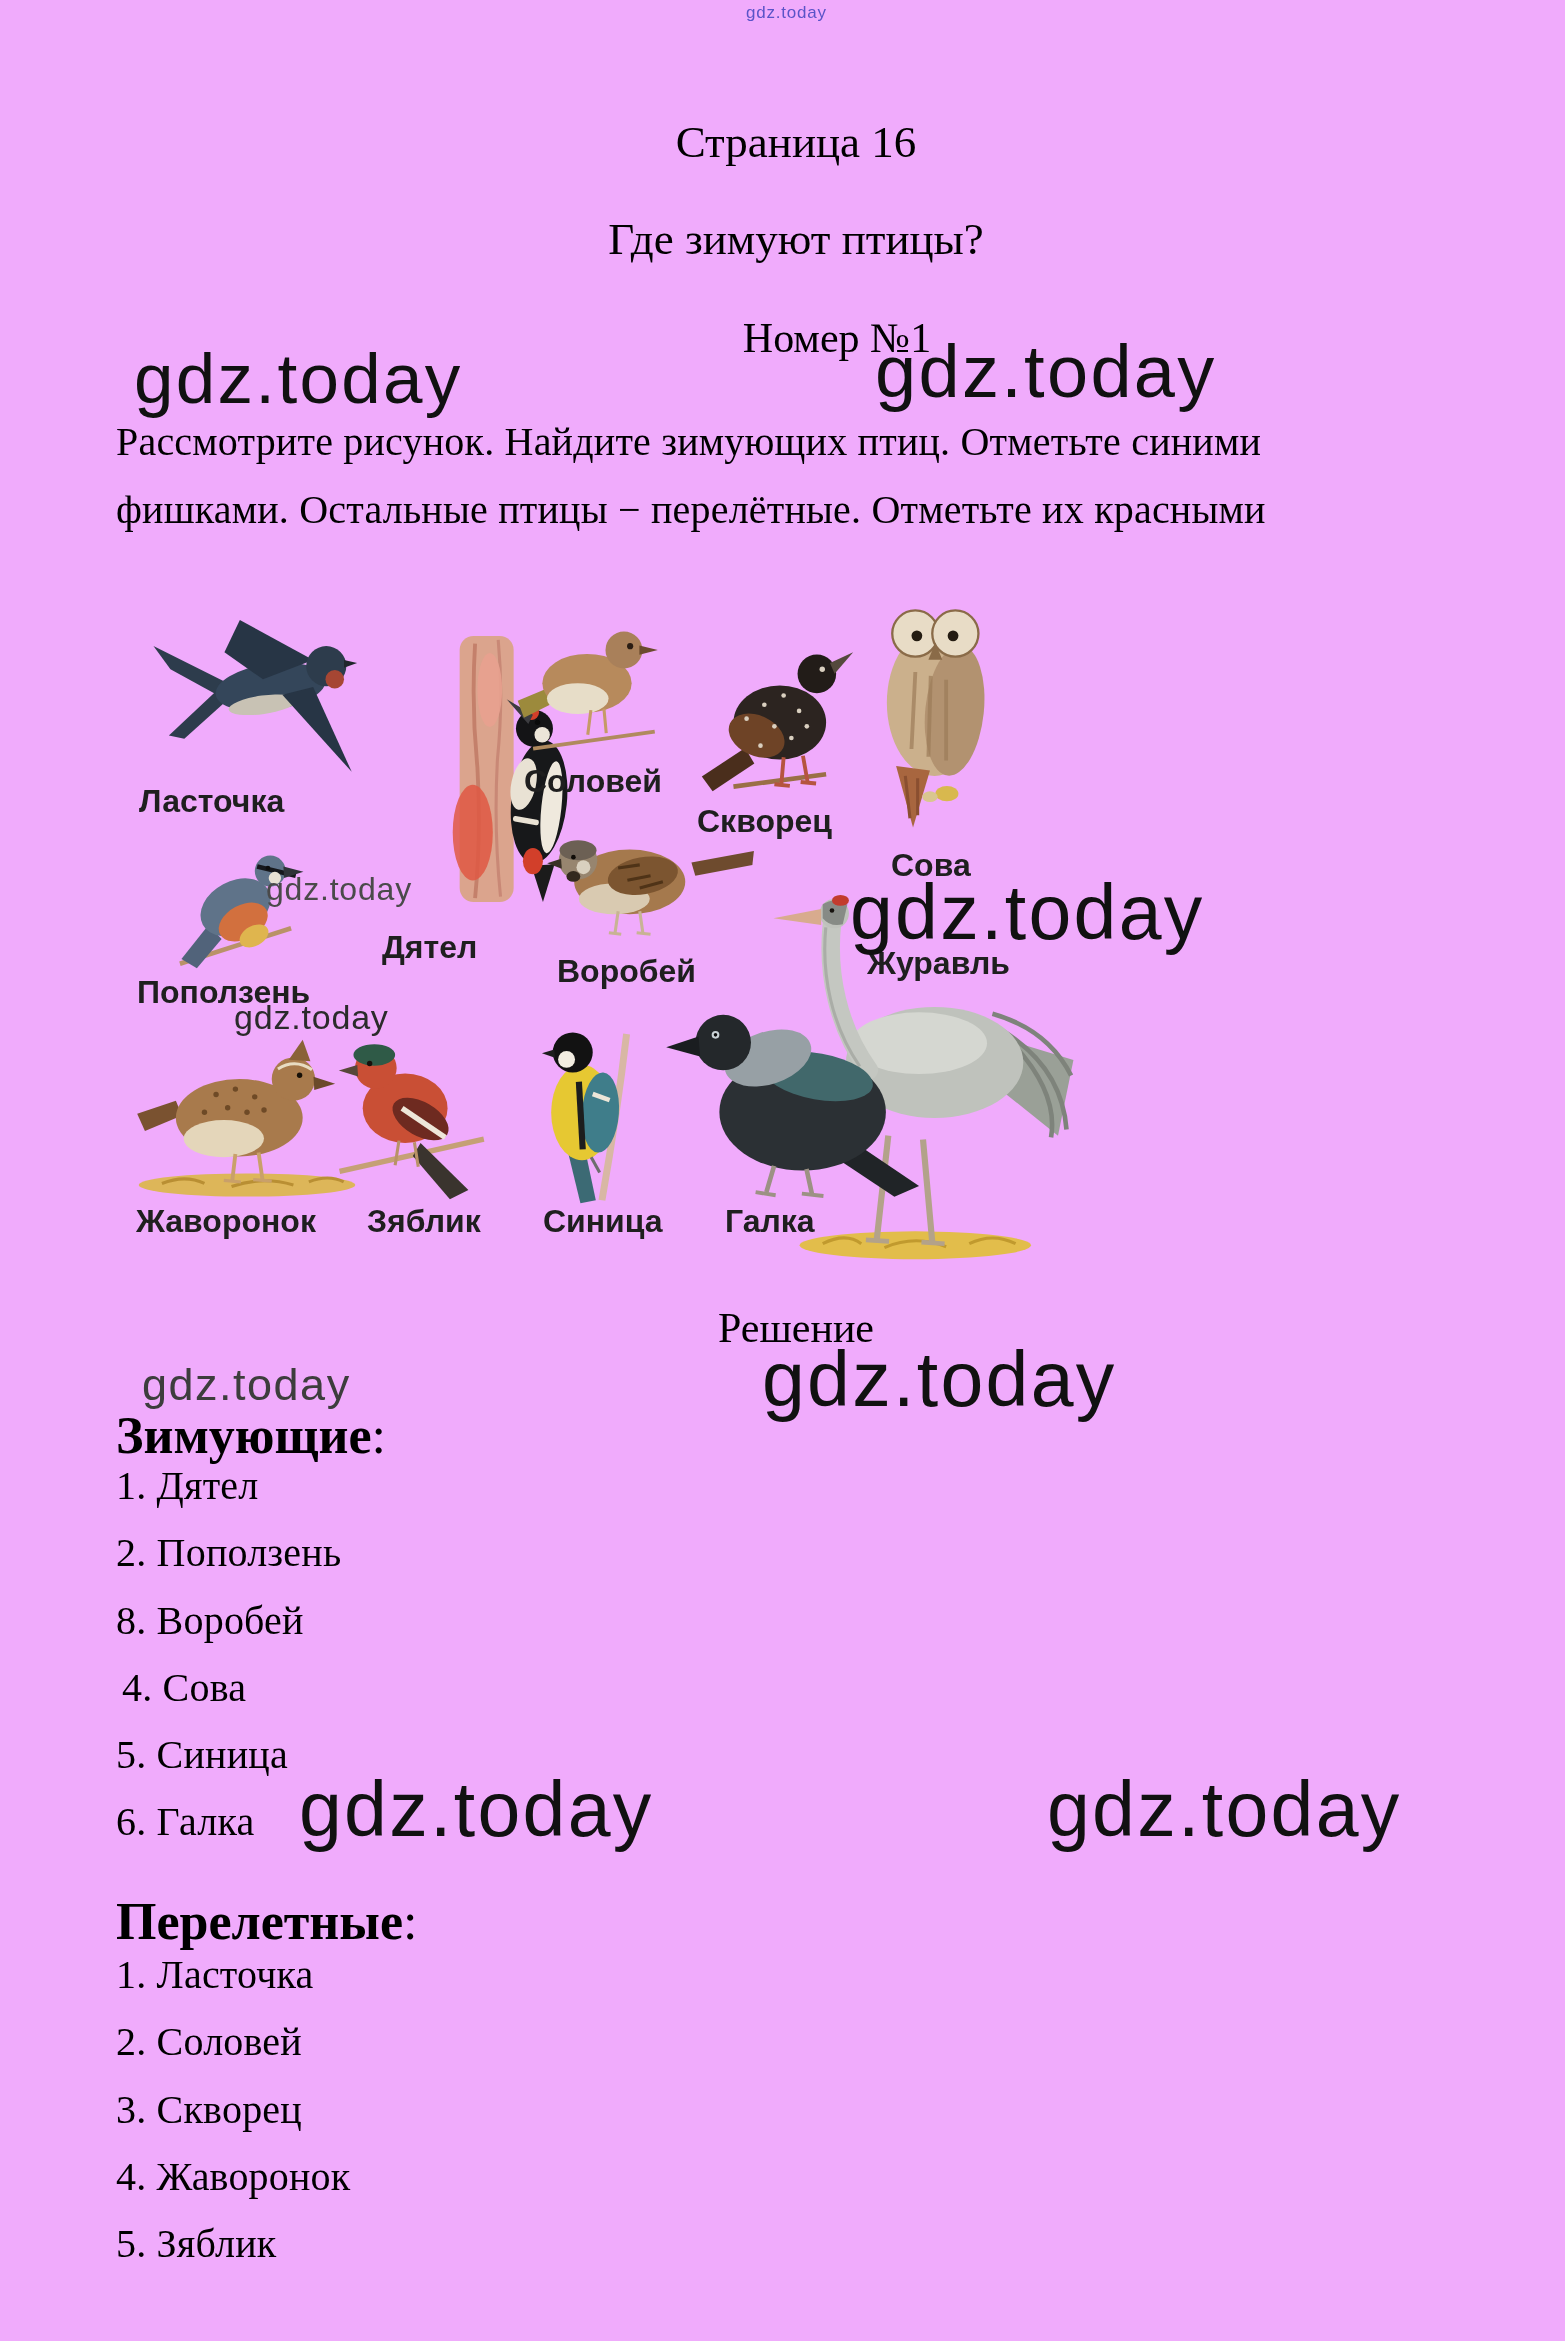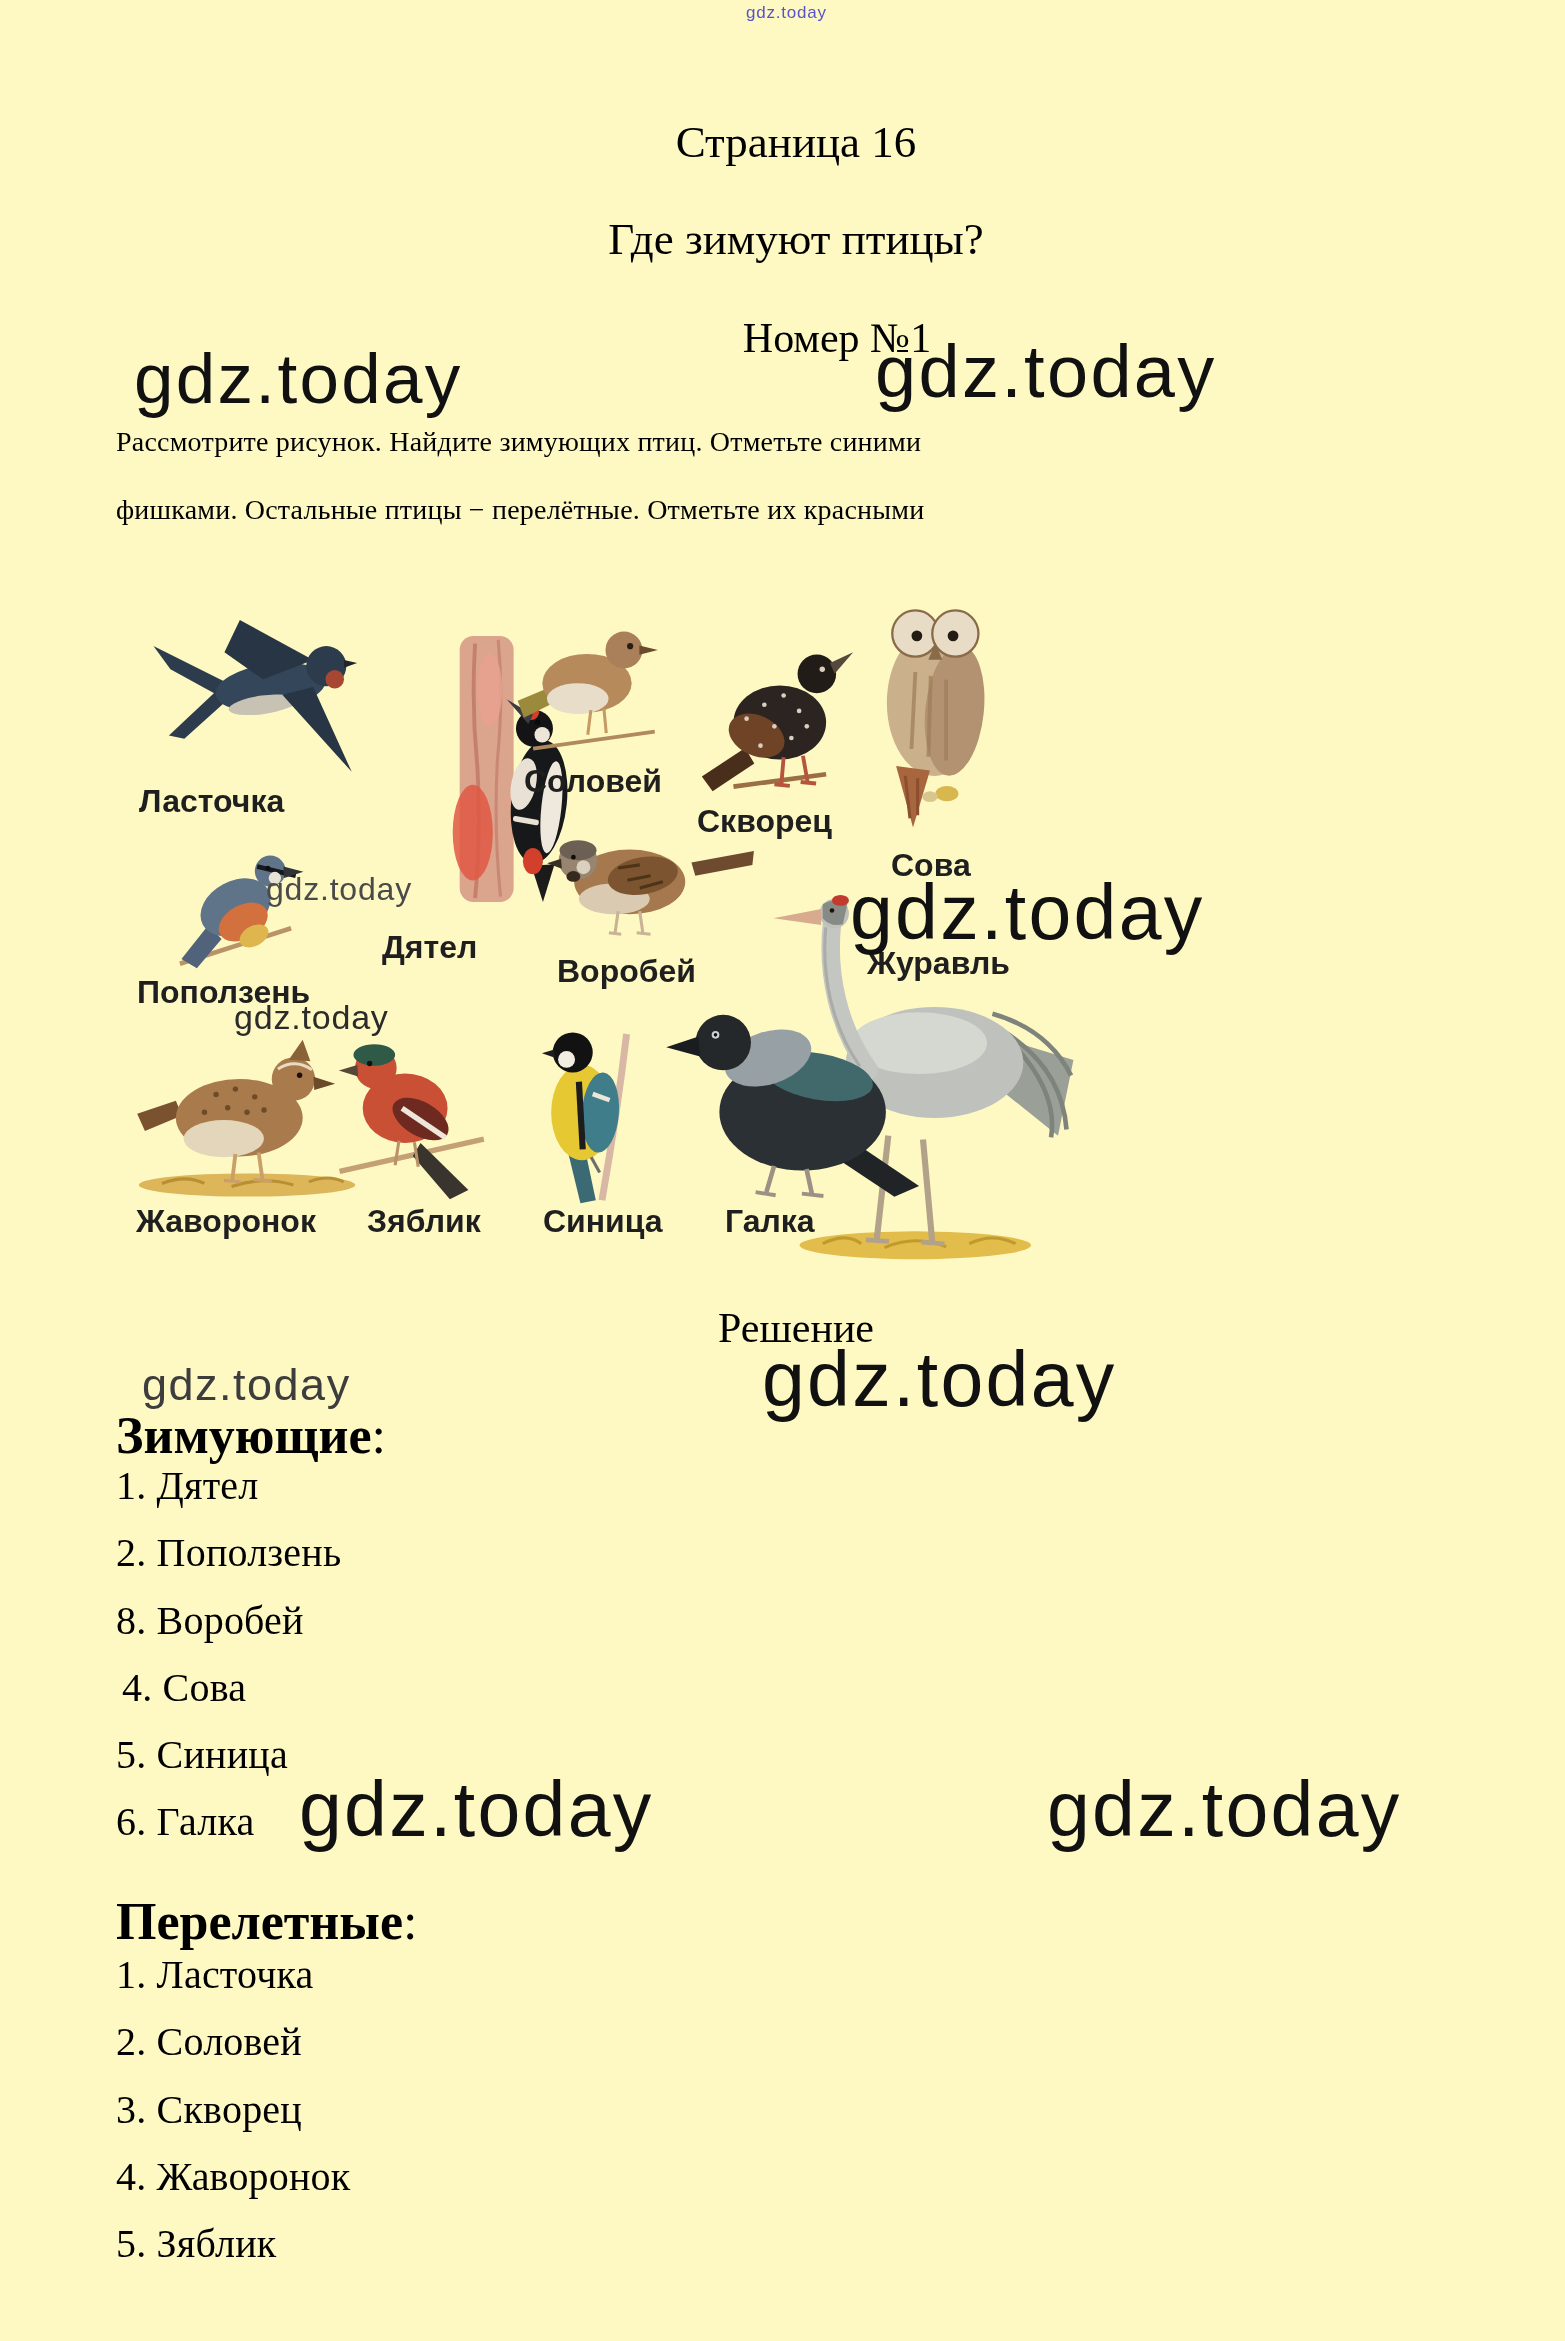--- a/index.html
+++ b/index.html
@@ -1,23 +1,23 @@
 <!DOCTYPE html>
 <html lang="ru" style="font-size:12.4px"><head>
 <meta charset="utf-8">
 <style>
   html,body{margin:0;padding:0;background:#ffffff;}
-  .page{position:relative;width:1566px;height:2342px;background:#fef9c3;overflow:hidden;
+  .page{position:relative;width:1566px;height:2342px;background:#f0abfc;overflow:hidden;
         font-family:"Liberation Serif","DejaVu Serif",serif;color:#000;}
   .abs{position:absolute;white-space:nowrap;}
   .h-center{left:796px;transform:translateX(-50%);}
   .title{font-size:45px;}
   .tasknum{font-size:42px;}
   .solhead{font-size:42px;}
-  .para{font-size:28px;line-height:68px;letter-spacing:0.2px;}
+  .para{font-size:40px;line-height:68px;letter-spacing:0.2px;}
   .list-item{font-size:40px;letter-spacing:0.2px;}
   .list-header{font-size:52px;}
   .list-header .bold{font-weight:700;}
   .wm{font-family:"Liberation Sans","DejaVu Sans",sans-serif;font-weight:400;color:#141414;
       white-space:nowrap;letter-spacing:2.3px;}
   .wm-top{font-size:17px;color:#5a53c8;letter-spacing:0.8px;}
   .wm-big{font-size:74px;color:#111111;}
   .wm-mid{font-size:45px;color:#3d3d3d;letter-spacing:1.5px;}
   .wm-small{font-size:32px;color:#4a4a4a;letter-spacing:0.8px;}
   .figure{position:absolute;left:0;top:0;width:1566px;height:2342px;pointer-events:none;}

